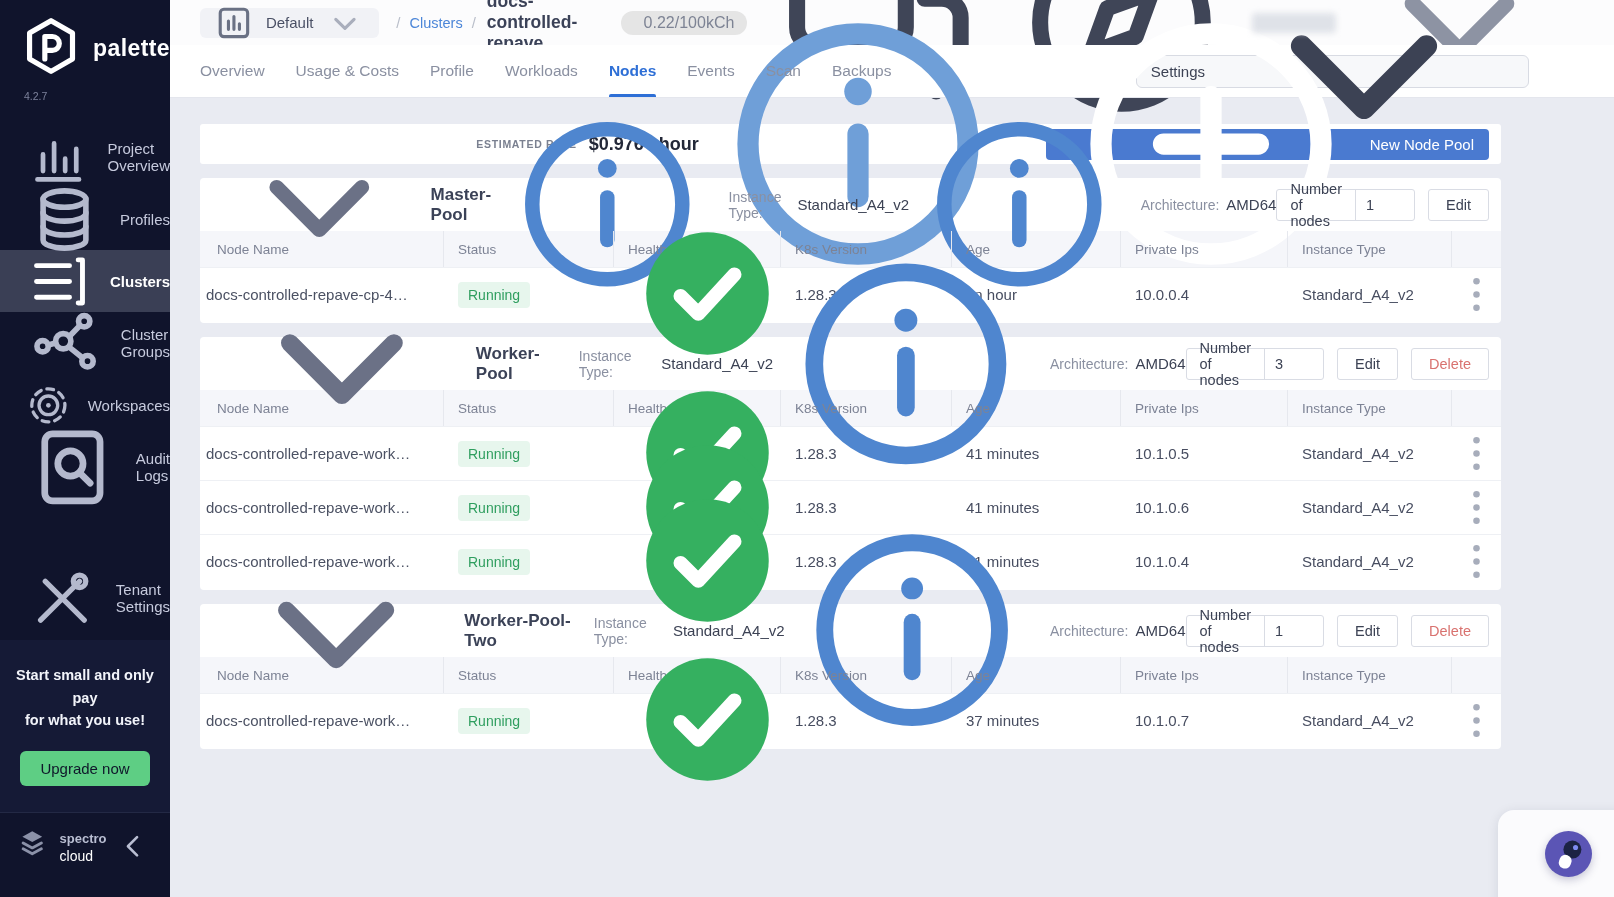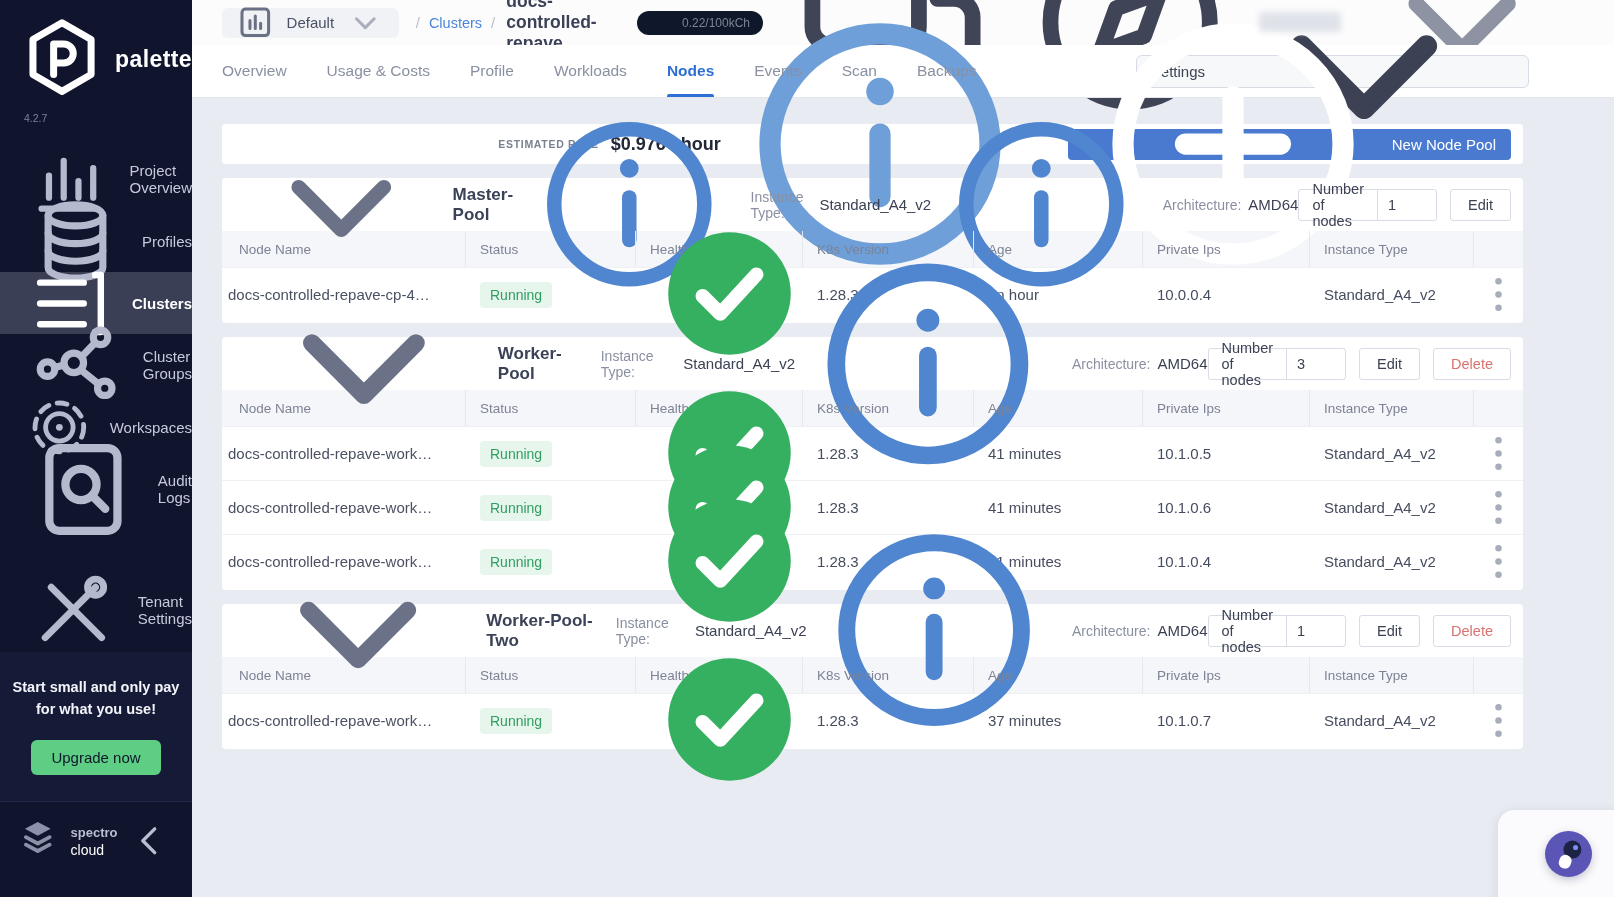--- a/index.html
+++ b/index.html
@@ -1,21 +1,21 @@
 <!DOCTYPE html>
 <html><head>
 <meta charset="utf-8">
 <style>
   *{box-sizing:border-box;margin:0;padding:0}
   html,body{width:1614px;height:897px}
   body{font-family:"Liberation Sans",sans-serif;background:#e9ebf2;overflow:hidden}
   .app{width:1614px;height:897px;position:relative;display:flex;overflow:hidden}
 
   
-  .sidebar{width:192px;flex-shrink:0;background:#10142c;display:flex;flex-direction:column;position:relative;z-index:3}
+  .sidebar{width:170px;flex-shrink:0;background:#10142c;display:flex;flex-direction:column;position:relative;z-index:3}
   .logo-row{display:flex;align-items:center;gap:11px;padding:15px 0 0 20px}
   .logo-mark svg{width:45px;height:45px}
   .logo-text{color:#fff;font-size:23px;font-weight:700;letter-spacing:.4px}
   .version{color:#7d829c;font-size:10.5px;padding:9px 0 0 24px}
   #side-nav{margin-top:24px}
   .side-item{display:flex;align-items:center;gap:16px;height:62px;padding-left:25px;cursor:pointer;font-size:15px;color:#c6cadd}
   .side-item.active{background:#3a3f55;color:#fff;font-weight:700}
   .side-icon{display:inline-flex;color:#b4b9cd}
   .side-icon svg{width:20px;height:20px}
   .side-item.active .side-icon{color:#fff}
@@ -37,32 +37,32 @@
   .proj-select{width:220px;height:30px;background:#f1f2f6;border-radius:6px;display:flex;align-items:center;gap:10px;padding:0 12px;color:#4a5065;font-size:15px;cursor:pointer}
   .proj-select .widget-ic{display:inline-flex;color:#6a7184}
   .proj-select .widget-ic svg{width:17px;height:17px}
   .proj-chevron{margin-left:auto;color:#a9aebc;display:inline-flex}
   .proj-chevron svg{width:14px;height:14px}
   .crumbs{display:flex;align-items:center;gap:9px;margin-left:17px}
   .crumb-sep{color:#b9bec9;font-size:15px}
   .crumb-link{color:#4c86d8;font-size:14.5px;cursor:pointer}
   .crumb-current{color:#3b4258;font-size:17.5px;font-weight:600;margin-left:2px}
   .top-right{margin-left:auto;display:flex;align-items:center;gap:17px}
-  .usage-pill{background:#0f172a;border-radius:12px;height:24px;display:flex;align-items:center;justify-content:flex-end;padding:0 13px;min-width:126px;color:#7d8394;font-size:12px}
+  .usage-pill{background:#e5e5e5;border-radius:12px;height:24px;display:flex;align-items:center;justify-content:flex-end;padding:0 13px;min-width:126px;color:#7d8394;font-size:16px}
   .icon-btn{color:#3f4557;display:inline-flex;cursor:pointer}
   .icon-btn svg{width:22px;height:22px}
   .docs-btn{background:#e4edf8;border-radius:4px;height:30px;display:flex;align-items:center;gap:7px;padding:0 11px;color:#3c78c9;font-size:15px;font-weight:600;cursor:pointer}
   .docs-btn svg{width:17px;height:17px}
   .user-box{display:flex;align-items:center;gap:11px;cursor:pointer}
   .user-blur{width:112px;height:20px;border-radius:4px;background:#dfe2e8;filter:blur(3px)}
   .user-chevron{color:#8d93a3;display:inline-flex}
   .user-chevron svg{width:14px;height:14px}
 
   .tabsbar{height:53px;background:#fff;border-bottom:1px solid #e4e6ed;display:flex;align-items:center;padding:0 85px 0 30px}
-  #tabs{display:flex;gap:40px;height:100%}
+  #tabs{display:flex;gap:31px;height:100%}
   .tab{position:relative;display:flex;align-items:center;font-size:15.5px;color:#8a90a1;cursor:pointer}
   .tab.active{color:#2e6fd6;font-weight:700}
   .tab.active::after{content:"";position:absolute;left:0;right:0;bottom:0;height:3px;background:#2e6fd6;border-radius:2px 2px 0 0}
   .settings-btn{margin-left:auto;height:33px;border:1px solid #d8dbe3;background:#f7f8fa;border-radius:6px;display:flex;align-items:center;gap:9px;padding:0 14px;font-size:15px;color:#3c4254;font-family:inherit;cursor:pointer}
   .settings-btn svg{width:14px;height:14px;color:#3c4254}
 
   
   .content{padding:26px 0 0 30px}
   .rate-bar{width:1301px;height:40px;background:#fff;border-radius:3px;display:flex;align-items:center;justify-content:flex-end;padding-right:12px}
   .rate-label{font-size:10.5px;letter-spacing:.7px;color:#7a8090;font-weight:600}

